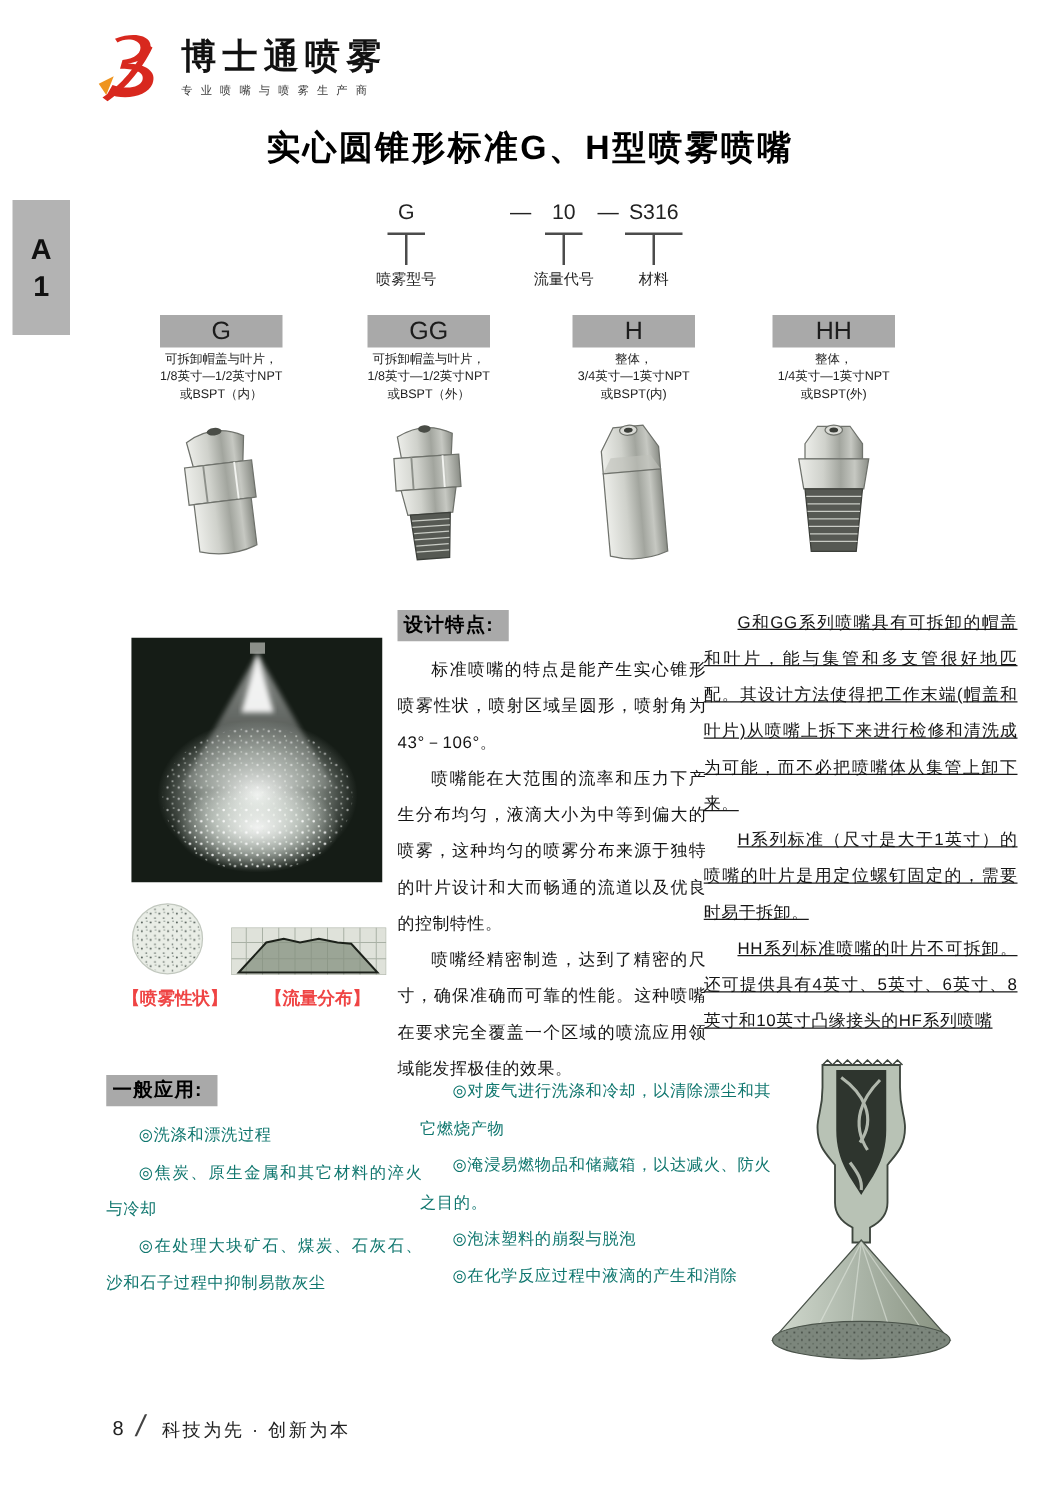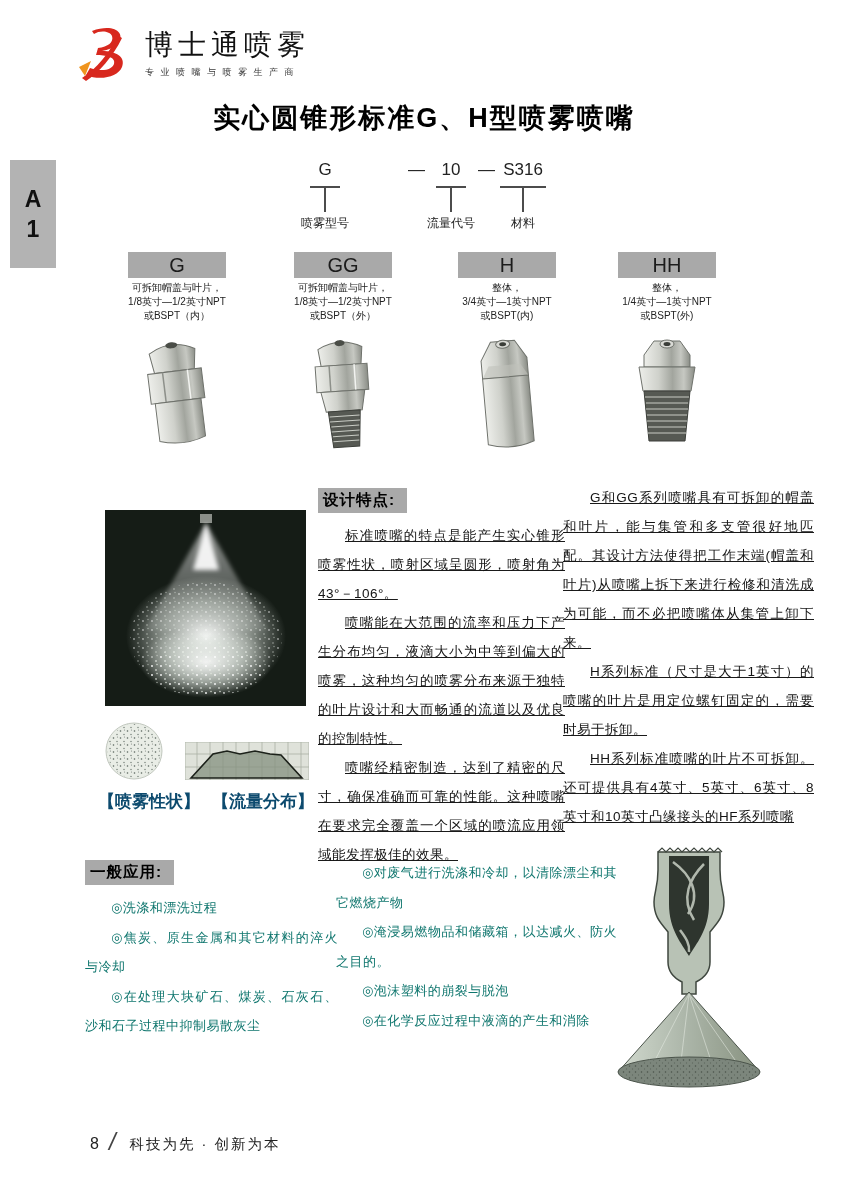--- a/index.html
+++ b/index.html
@@ -3,21 +3,21 @@
 <meta charset="utf-8">
 <style>
   html,body{margin:0;padding:0;background:#e8e8e8;}
   .page{position:relative;width:848px;height:1200px;margin:0 auto;background:#ffffff;
         font-family:"Liberation Sans","DejaVu Sans",sans-serif;color:#1a1a1a;overflow:hidden;}
 
   
   .logo{position:absolute;left:75px;top:22px;display:flex;align-items:flex-start;}
   .logo-mark{width:58px;height:62px;flex:0 0 auto;}
   .logo-textblock{margin-left:12px;padding-top:8px;}
-  .logo-brand{font-size:28px;font-weight:normal;letter-spacing:5px;color:#111;line-height:30px;}
+  .logo-brand{font-size:28px;font-weight:bold;letter-spacing:5px;color:#111;line-height:30px;}
   .logo-tagline{font-size:9px;letter-spacing:6.5px;color:#3a3a3a;margin-top:6px;}
 
   
   .doc-title{position:absolute;left:0;top:100px;width:848px;text-align:center;
              font-size:27px;font-weight:bold;letter-spacing:2px;color:#000;}
 
   
   .side-tab{position:absolute;left:10px;top:160px;width:46px;height:108px;background:#b3b3b3;
             display:flex;flex-direction:column;align-items:center;justify-content:center;
             font-size:23px;font-weight:bold;color:#111;line-height:30px;}
@@ -35,26 +35,26 @@
   
   .model-col{position:absolute;top:252px;width:152px;text-align:center;}
   .model-bar{width:98px;height:26px;margin:0 auto;background:#a9a9a9;color:#1c1c1c;
              font-size:20px;line-height:26px;font-weight:normal;}
   .model-desc{font-size:10px;line-height:14px;color:#222;margin-top:3px;}
   .model-img{height:120px;margin-top:12px;display:flex;justify-content:center;align-items:flex-start;}
 
   
   .spray-photo{position:absolute;left:105px;top:510px;width:201px;height:196px;}
   .fig-small{position:absolute;}
-  .fig-label{position:absolute;font-size:17px;font-weight:bold;color:#0c4a6e;white-space:nowrap;}
+  .fig-label{position:absolute;font-size:14px;font-weight:bold;color:#ef4444;white-space:nowrap;}
 
   
   .section-heading{display:inline-block;background:#a9a9a9;color:#000;font-weight:bold;
                    font-size:15.5px;letter-spacing:1px;padding:2px 12px 2px 5px;}
-  .col-mid{position:absolute;left:318px;top:488px;width:247px;text-decoration:underline;}
+  .col-mid{position:absolute;left:318px;top:488px;width:247px;}
   .col-right{position:absolute;left:563px;top:483px;width:251px;text-decoration:underline;}
   .para{margin:0;font-size:13.5px;line-height:29px;text-indent:2em;text-align:justify;
         letter-spacing:0.5px;color:#141414;}
   .col-mid .para-wrap{margin-top:8px;}
 
   
   .apps-heading{position:absolute;left:85px;top:860px;}
   .apps-left{position:absolute;left:85px;top:893px;width:253px;}
   .apps-right{position:absolute;left:336px;top:858px;width:281px;}
   .app-item{margin:0;font-size:13px;line-height:29.5px;text-indent:2em;text-align:justify;

